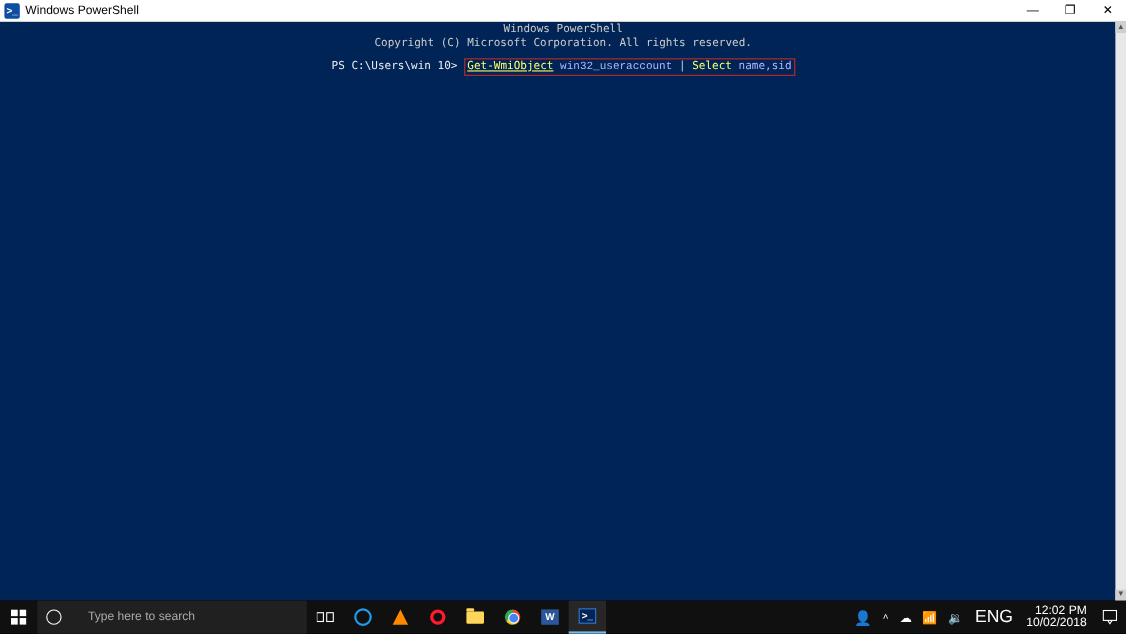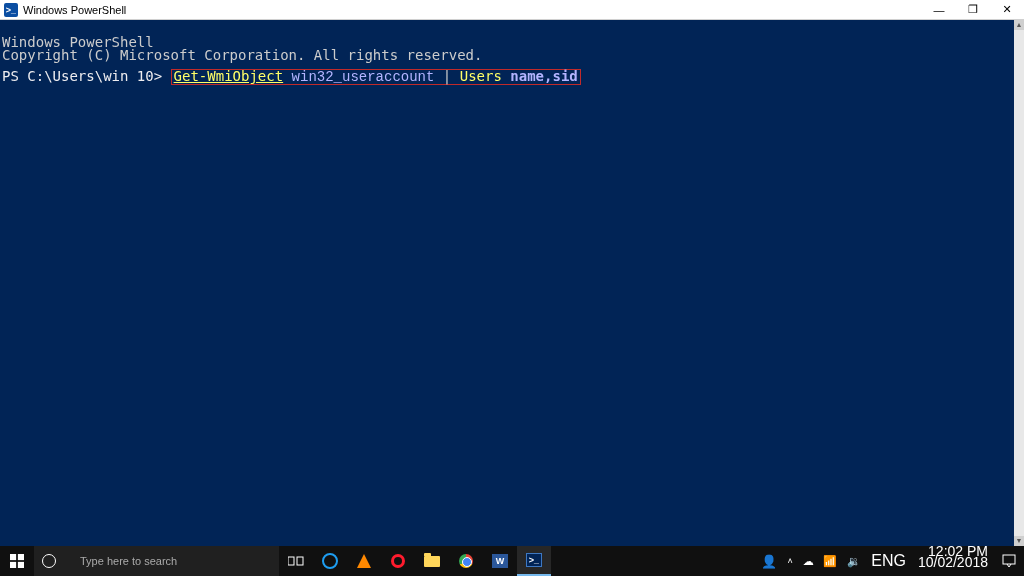--- a/index.html
+++ b/index.html
@@ -35,40 +35,41 @@
   .titlebar .win-btn {
     width: 34px; height: 20px;
     display: flex; align-items: center; justify-content: center;
     font-size: 11px; color: #000;
   }
 
   .console-area {
     flex: 1;
     position: relative;
     font-family: Consolas, "Lucida Console", monospace;
-    font-size: 14px;
+    font-size: 10px;
     line-height: 13px;
     white-space: pre;
-    padding: 16px 2px;
+    padding: 0 2px;
     color: #eeedf0;
+    text-align: center;
   }
   .console-area .line1 { color: #cccccc; }
   .console-area .line2 { color: #cccccc; }
   .prompt-row { margin-top: 7px; }
   .prompt { color: #eeedf0; }
   .highlight-box {
     border: 1px solid #c12a2a;
     padding: 0 2px;
     display: inline-block;
   }
   .cmdlet { color: #ffff66; text-decoration: underline; }
   .arg    { color: #b4b4ff; font-family: Liberation Mono, monospace; }
   .pipe   { color: #cccccc; }
   .select { color: #ffff66; }
-  .fields { color: #b4b4ff; font-weight: bold; }
+  .fields { color: #b4b4ff; }
 
   
   .scrollbar {
     position: absolute;
     top: 20px; right: 0; bottom: 30px;
     width: 10px;
     background: #e8e8e8;
   }
   .scrollbar .arrow {
     width: 10px; height: 10px;
@@ -110,22 +111,22 @@
   .tb-spacer { flex: 1; }
 
   .tray {
     display: flex; align-items: center;
     gap: 10px;
     padding: 0 6px;
     color: #fff;
   }
   .tray .lang { font-size: 16px; }
   .clock {
-    display: flex; flex-direction: column; align-items: flex-end; 
-    font-size: 14px; line-height: 11px;
+    display: flex; flex-direction: column; align-items: flex-end; justify-content: center;
+    font-size: 11px; line-height: 11px;
     padding: 0 6px;
   }
   .notif-btn { width: 30px; display:flex; align-items:center; justify-content:center; }
 
   
   .ico { width:16px; height:16px; display:inline-block; }
   .ico-edge { width:16px;height:16px;border:2px solid #1e9df1;border-radius:50%; }
   .ico-vlc { width:0;height:0;border-left:7px solid transparent;border-right:7px solid transparent;border-bottom:14px solid #ff8800; }
   .ico-opera { width:14px;height:14px;border:3px solid #ff1b2d;border-radius:50%; }
   .ico-folder { width:16px;height:11px;background:#ffd65a;border-radius:1px;position:relative; }
@@ -147,21 +148,21 @@
     <div class="app-icon">&gt;_</div>
     <div class="title">Windows PowerShell</div>
     <div class="spacer"></div>
     <div class="win-btn">—</div>
     <div class="win-btn">❐</div>
     <div class="win-btn close">✕</div>
   </div>
 
   <div class="console-area"><span class="line1">Windows PowerShell</span>
 <span class="line2">Copyright (C) Microsoft Corporation. All rights reserved.</span>
-<div class="prompt-row"><span class="prompt">PS C:\Users\win 10&gt; </span><span class="highlight-box"><span class="cmdlet">Get-WmiObject</span> <span class="arg">win32_useraccount</span><span class="pipe"> | </span><span class="select">Users</span><span class="fields"> name,sid</span></span></div></div>
+<div class="prompt-row"><span class="prompt">PS C:\Users\win 10&gt; </span><span class="highlight-box"><span class="cmdlet">Get-WmiObject</span> <span class="arg">win32_useraccount</span><span class="pipe"> | </span><span class="select">Select</span><span class="fields"> name,sid</span></span></div></div>
 
 </div>
 
 <div class="scrollbar">
   <div class="arrow up">▲</div>
   <div class="arrow dn">▼</div>
 </div>
 
 <div class="taskbar">
 

